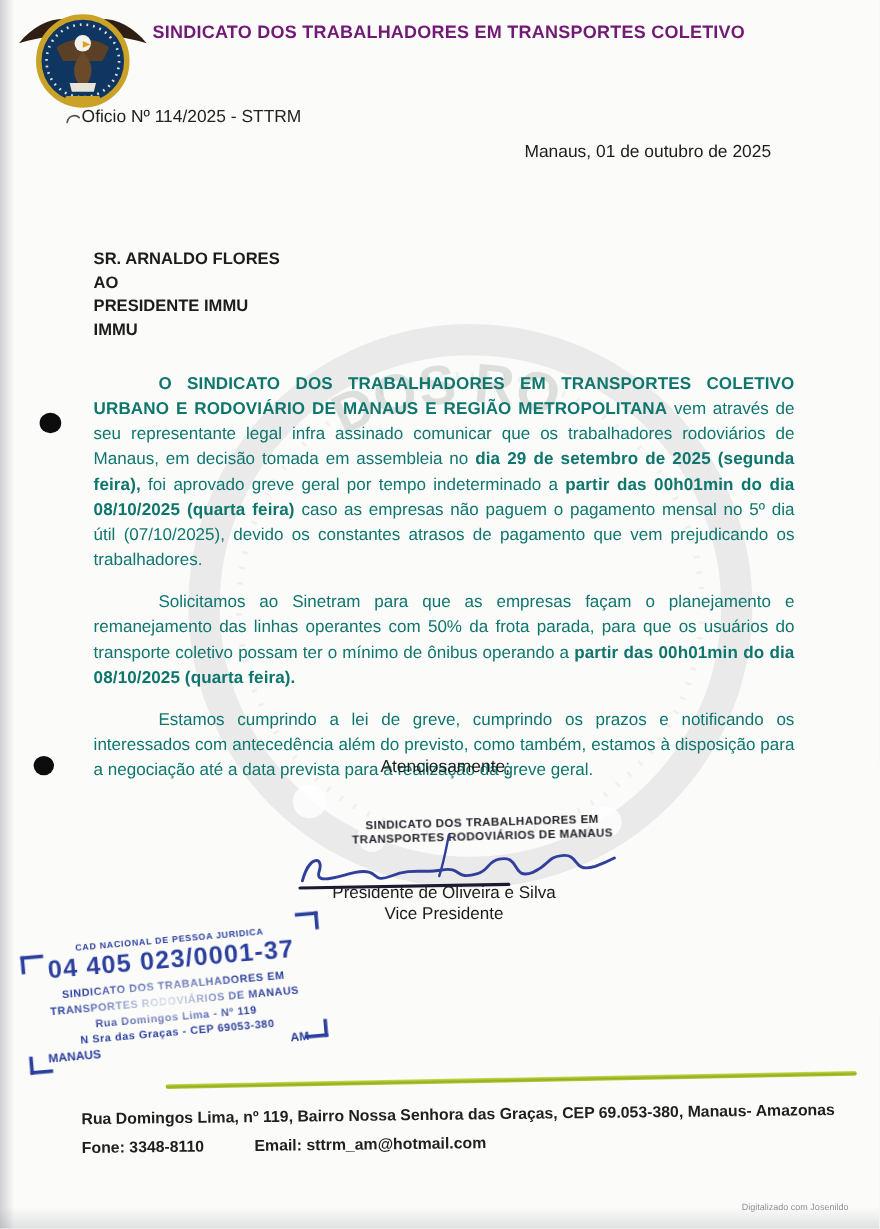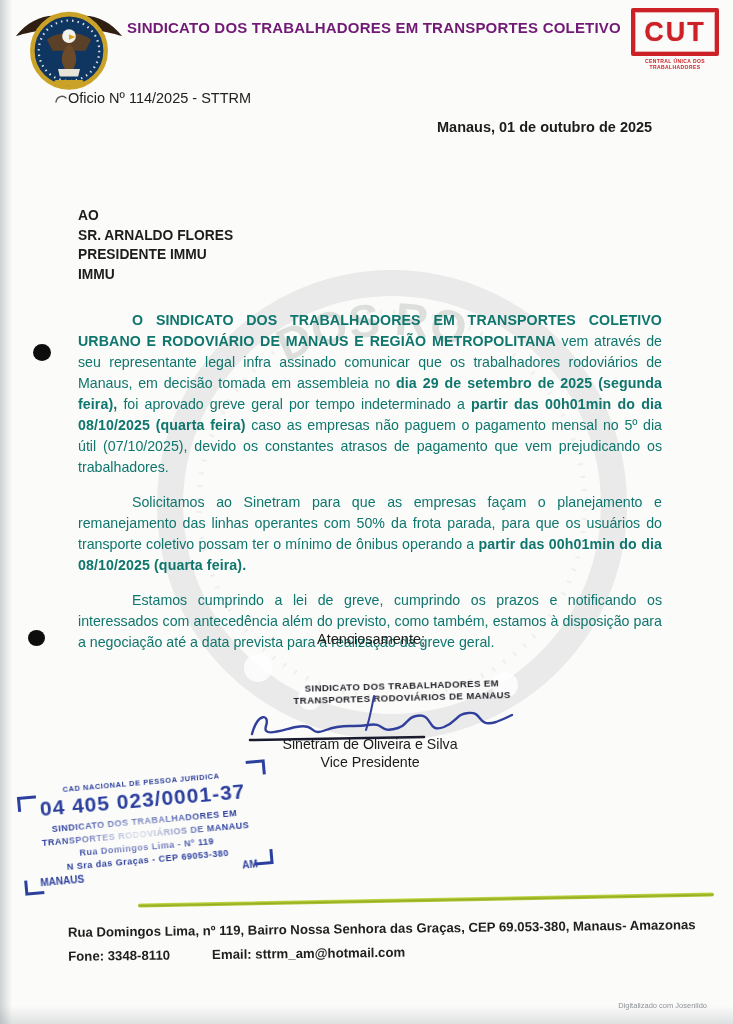--- a/index.html
+++ b/index.html
@@ -33,21 +33,21 @@
     border:4px solid #cb2127;border-radius:2px;height:40px;
     display:flex;align-items:center;justify-content:center;
     box-shadow:inset 0 0 0 1px rgba(203,33,39,.35);
   }
   .cut-text{font-size:27px;font-weight:900;color:#cb2127;letter-spacing:2px;
     text-shadow:0 0 1px rgba(203,33,39,.6);}
   .cut-sub{font-size:5px;color:#cb2127;letter-spacing:.4px;margin-top:2px;font-weight:bold;}
   
   .oficio-mark{position:absolute;left:55px;top:93px;z-index:2;}
   .oficio-line{position:absolute;left:68px;top:90px;font-size:14.5px;color:#222;z-index:2;}
-  .dateline{position:absolute;left:437px;top:119px;font-size:14.5px;font-weight:bold;z-index:2;}
+  .dateline{position:absolute;left:437px;top:119px;font-size:14.5px;font-weight:normal;z-index:2;}
   .recipient{position:absolute;left:78px;top:206px;font-size:13.8px;font-weight:bold;
     line-height:19.5px;z-index:2;}
   
   .letter-body{
     position:absolute;left:78px;top:310px;width:584px;z-index:2;
     font-size:14.2px;line-height:21px;text-align:justify;color:#0f766e;
   }
   .letter-body p{margin:0 0 14px 0;text-indent:54px;}
   .letter-body b{letter-spacing:.1px;}
   
@@ -132,37 +132,31 @@
     <path d="M60 34 l7 3 l-7 3 Z" fill="#d9a520"></path>
     <path d="M60 44 C50 54 49 66 60 78 C71 66 70 54 60 44 Z" fill="#6b4a2a"></path>
     <path d="M48 72 L72 72 L70 80 L50 80 Z" fill="#e9e4d8"></path>
     <rect x="44" y="84" width="32" height="6" rx="2" fill="#c9a227"></rect>
   </svg>
 
   <div class="org-title">
     <div>SINDICATO DOS TRABALHADORES EM TRANSPORTES COLETIVO</div>
   </div>
 
-  <div class="cut-logo">
-    <div class="cut-box">
-      <span class="cut-text">CUT</span>
-    </div>
-    <div class="cut-sub">CENTRAL ÚNICA DOS TRABALHADORES</div>
-  </div>
 
   <svg class="oficio-mark" width="12" height="12" viewBox="0 0 12 12">
     <path d="M1 9 C2 3 8 2 11 5" fill="none" stroke="#555" stroke-width="1.4" stroke-linecap="round"></path>
   </svg>
   <div class="oficio-line">Oficio Nº 114/2025 - STTRM</div>
 
   <div class="dateline">Manaus, 01 de outubro de 2025</div>
 
   <div class="recipient">
+    <div>SR. ARNALDO FLORES</div>
     <div>AO</div>
-    <div>SR. ARNALDO FLORES</div>
     <div>PRESIDENTE IMMU</div>
     <div>IMMU</div>
   </div>
 
   <div class="letter-body">
     <p><b>O SINDICATO DOS TRABALHADORES EM TRANSPORTES COLETIVO URBANO E RODOVIÁRIO DE MANAUS E REGIÃO METROPOLITANA</b><span> vem através de seu representante legal infra assinado comunicar que os trabalhadores rodoviários de Manaus, em decisão tomada em assembleia no </span><b>dia 29 de setembro de 2025 (segunda feira),</b><span>  foi aprovado greve geral por tempo indeterminado a </span><b>partir das 00h01min do dia 08/10/2025 (quarta feira)</b><span> caso as empresas não paguem o pagamento mensal no 5º dia útil (07/10/2025), devido os constantes atrasos de pagamento que vem prejudicando os trabalhadores.</span></p>
     <p><span>Solicitamos ao Sinetram para que as empresas façam o planejamento e remanejamento das linhas operantes com 50% da frota parada, para que os usuários do transporte coletivo possam ter o mínimo de ônibus operando a </span><b>partir das 00h01min do dia 08/10/2025 (quarta feira).</b></p>
     <p><span>Estamos cumprindo a lei de greve, cumprindo os prazos e notificando os interessados com antecedência além do previsto, como também, estamos à disposição para a negociação até a data prevista para a realização da greve geral.</span></p>
   </div>
 
@@ -173,21 +167,21 @@
     <div>TRANSPORTES RODOVIÁRIOS DE MANAUS</div>
   </div>
 
   <svg class="signature-svg" width="272" height="56" viewBox="0 0 272 56">
     <path d="M6 42 C12 20 24 22 20 34 C16 46 36 38 50 35 C72 31 62 45 80 38 C98 31 106 36 122 33 C140 30 132 42 152 36 C162 33 160 26 170 24 C188 20 180 42 198 35 C212 29 210 22 222 21 C238 19 230 36 250 30 C258 27 262 25 266 23" fill="none" stroke="#303f9c" stroke-width="2.4" stroke-linecap="round"></path>
     <path d="M128 4 C126 14 124 26 120 38" fill="none" stroke="#303f9c" stroke-width="2" stroke-linecap="round"></path>
     <path d="M4 48 L178 45" fill="none" stroke="#1b1b30" stroke-width="2.6" stroke-linecap="round"></path>
   </svg>
 
   <div class="signer">
-    <div>Sinetram de Oliveira e Silva</div>
+    <div>Presidente de Oliveira e Silva</div>
     <div>Vice Presidente</div>
   </div>
 
   <div class="cnpj-stamp">
     <div class="bracket tl"></div>
     <div class="bracket tr"></div>
     <div class="bracket bl"></div>
     <div class="bracket br"></div>
     <div class="cnpj-title">CAD NACIONAL DE PESSOA JURIDICA</div>
     <div class="cnpj-number">04 405 023/0001-37</div>

